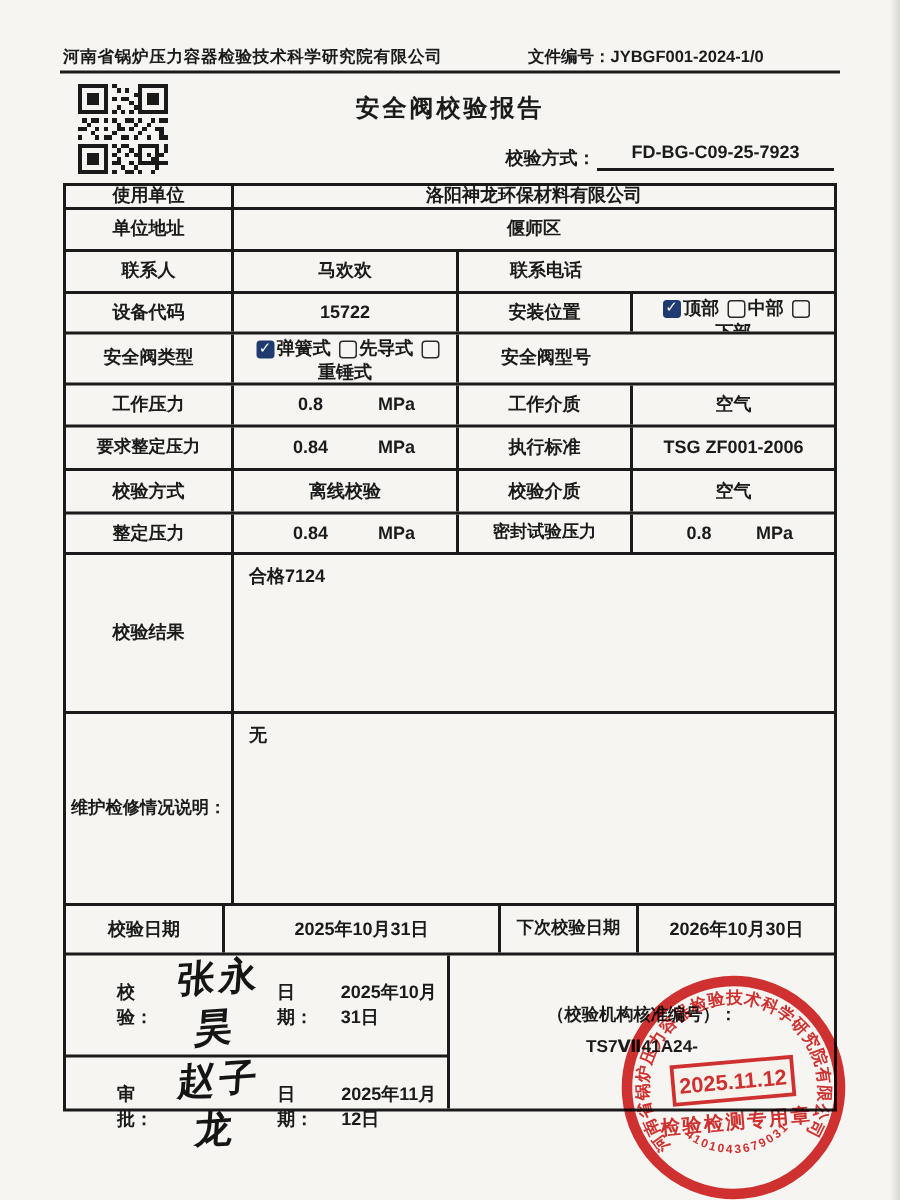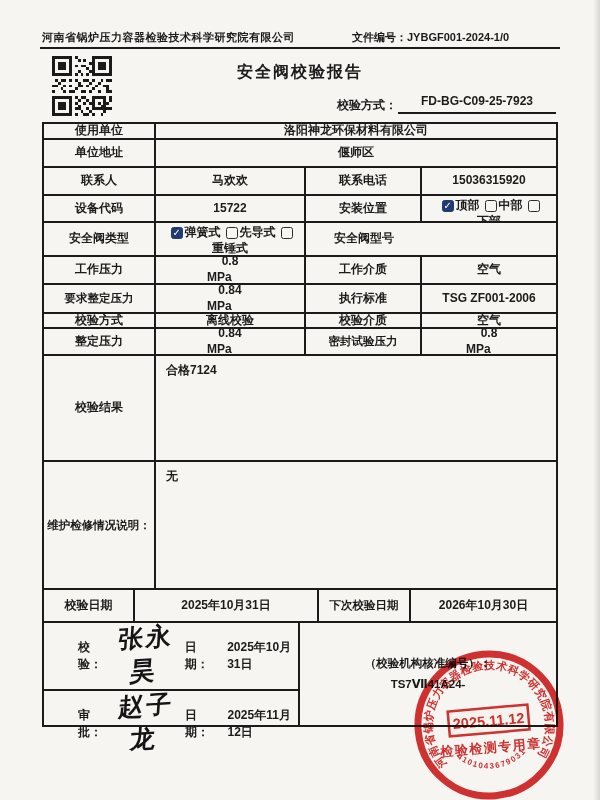--- a/index.html
+++ b/index.html
@@ -37,21 +37,21 @@
   .tbl { position:absolute; left:42px; top:122px; width:516px; border:2px solid #1b1b1b; }
   .tr  { display:flex; border-bottom:2px solid #1b1b1b; }
   .tr:last-child { border-bottom:none; }
   .c   { border-right:2px solid #1b1b1b; display:flex; align-items:center; justify-content:center;
          font-size:12px; font-weight:bold; text-align:center; line-height:1.3; overflow:hidden; }
   .c:last-child { border-right:none; }
   .w1 { width:112px; } .w2 { width:150px; } .w3 { width:116px; } .wf { flex:1; }
   .topleft { align-items:flex-start; justify-content:flex-start; text-align:left; padding:7px 10px; }
   .nowrap { white-space:nowrap; font-size:11.5px; }
 
-  .pcell { padding:12px 6px;flex-direction:column; }
+  .pcell { padding:12px 6px; }
   .pv { flex:1; text-align:center; }
   .pu { width:46px; text-align:left; }
 
   
   .cbrow { display:flex; align-items:center; justify-content:center; flex-wrap:wrap; padding:2px 3px; }
   .cb { display:inline-block; width:12px; height:12px; border:1.5px solid #2b2b2b; border-radius:2.5px;
         margin:0 2px 0 5px; vertical-align:-2px; position:relative; flex:none; }
   .cb.checked { background:#1f3b70; border-color:#1f3b70; }
   .cb.checked::after { content:"✓"; position:absolute; left:1px; top:-2px; color:#fff; font-size:10px; font-weight:bold; }
   .cbrow .lbl { white-space:normal; }
@@ -182,21 +182,20 @@
 
     <div class="tr" style="height:28px">
       <div class="c w1">单位地址</div>
       <div class="c wf">偃师区</div>
     </div>
 
     <div class="tr" style="height:28px">
       <div class="c w1">联系人</div>
       <div class="c w2">马欢欢</div>
       <div class="c w3">联系电话</div>
-      <div class="c wf">15036315920</div>
     </div>
 
     <div class="tr" style="height:27px">
       <div class="c w1">设备代码</div>
       <div class="c w2">15722</div>
       <div class="c w3">安装位置</div>
       <div class="c wf cbrow">
         <span class="cb checked"></span>
           <span class="lbl">顶部</span>
         <span class="cb"></span>
@@ -232,21 +231,21 @@
     <div class="tr" style="height:29px">
       <div class="c w1 nowrap">要求整定压力</div>
       <div class="c w2 pcell">
         <span class="pv">0.84</span>
         <span class="pu">MPa</span>
       </div>
       <div class="c w3">执行标准</div>
       <div class="c wf">TSG ZF001-2006</div>
     </div>
 
-    <div class="tr" style="height:15px">
+    <div class="tr" style="height:29px">
       <div class="c w1">校验方式</div>
       <div class="c w2">离线校验</div>
       <div class="c w3">校验介质</div>
       <div class="c wf">空气</div>
     </div>
 
     <div class="tr" style="height:27px">
       <div class="c w1">整定压力</div>
       <div class="c w2 pcell">
         <span class="pv">0.84</span>
@@ -263,21 +262,21 @@
       <div class="c w1">校验结果</div>
       <div class="c wf topleft">合格7124</div>
     </div>
 
     <div class="tr" style="height:128px">
       <div class="c w1 nowrap">维护检修情况说明：</div>
       <div class="c wf topleft">无</div>
     </div>
 
     <div class="tr" style="height:33px">
-      <div class="c" style="width:91px">校验日期</div>
+      <div class="c" style="width:106px">校验日期</div>
       <div class="c" style="width:184px">2025年10月31日</div>
       <div class="c nowrap" style="width:92px">下次校验日期</div>
       <div class="c wf">2026年10月30日</div>
     </div>
 
     <div class="tr" style="height:102px">
       <div class="sig-left">
         <div class="sig-row first">
           <span>校验：</span>
           <span class="sig-name">张永昊</span>

